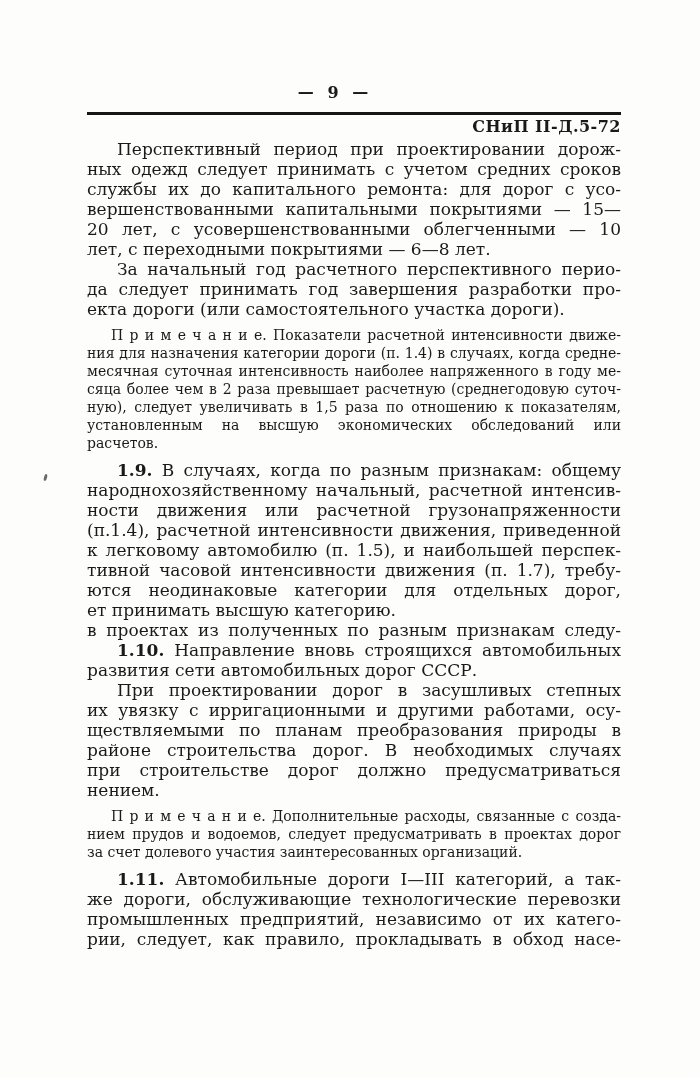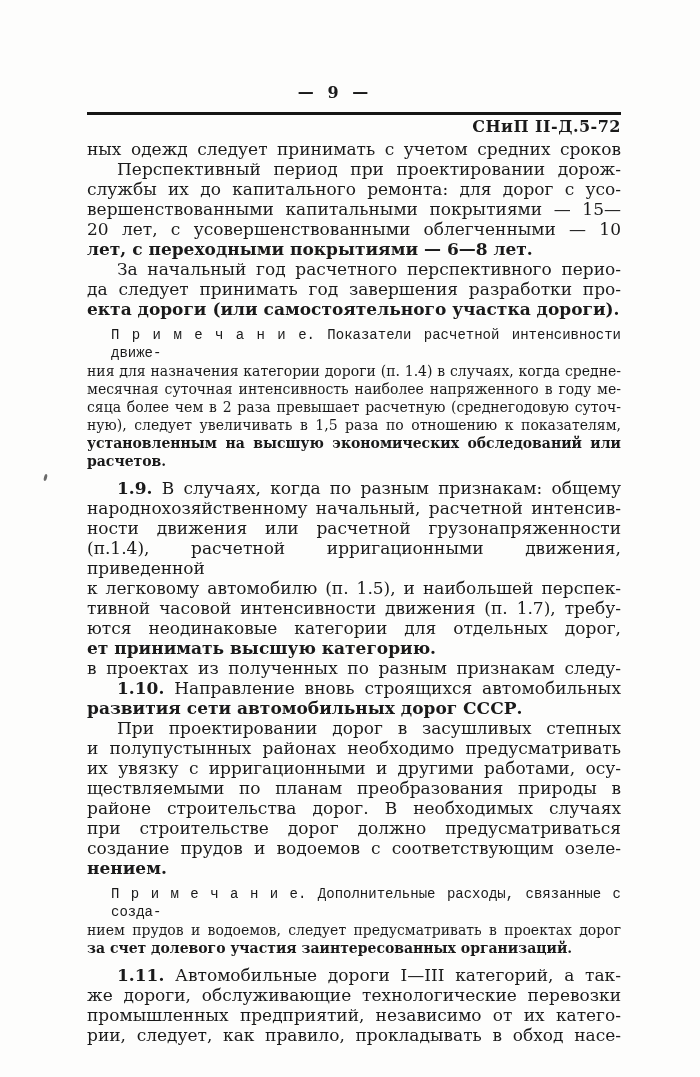--- a/index.html
+++ b/index.html
@@ -60,23 +60,23 @@
     hyphens: none;
   }
   .para.body .line {
     font-size: 17px;
     line-height: 20px;
   }
   .para.note .line {
     font-size: 14px;
     line-height: 18px;
   }
-  .line.end { text-align-last: left; font-weight: bold; }
+  .line.end { text-align-last: left; }
   .line.ind-body { padding-left: 30px; }
-  .line.ind-note { padding-left: 24px; font-family: Liberation Mono, monospace; }
+  .line.ind-note { padding-left: 24px; }
   .line b { font-weight: bold; }
   .speck {
     position: absolute;
     left: 44px;
     top: 474px;
     width: 3px;
     height: 7px;
     background: #3a3a3a;
     border-radius: 45%;
     transform: rotate(14deg);
@@ -88,22 +88,22 @@
 
 <div class="page">
   <div class="content">
     <div class="running-head">
       <span class="page-num">— 9 —</span>
       <span class="doc-code">СНиП II-Д.5-72</span>
     </div>
     <div class="rule"></div>
     <div class="text-block" id="text-block">
         <div class="para body">
+          <div class="line ind-body">Перспективный период при проектировании дорож-</div>
           <div class="line">ных одежд следует принимать с учетом средних сроков</div>
-          <div class="line ind-body">Перспективный период при проектировании дорож-</div>
           <div class="line">службы их до капитального ремонта: для дорог с усо-</div>
           <div class="line">вершенствованными капитальными покрытиями — 15—</div>
           <div class="line">20 лет, с усовершенствованными облегченными — 10</div>
           <div class="line end">лет, с переходными покрытиями — 6—8 лет.</div>
         </div>
         <div class="para body">
           <div class="line ind-body">За начальный год расчетного перспективного перио-</div>
           <div class="line">да следует принимать год завершения разработки про-</div>
           <div class="line end">екта дороги (или самостоятельного участка дороги).</div>
         </div>
@@ -112,39 +112,37 @@
           <div class="line">ния для назначения категории дороги (п. 1.4) в случаях, когда средне-</div>
           <div class="line">месячная суточная интенсивность наиболее напряженного в году ме-</div>
           <div class="line">сяца более чем в 2 раза превышает расчетную (среднегодовую суточ-</div>
           <div class="line">ную), следует увеличивать в 1,5 раза по отношению к показателям,</div>
           <div class="line end">установленным на высшую экономических обследований или расчетов.</div>
         </div>
         <div class="para body">
           <div class="line ind-body"><b>1.9.</b> В случаях, когда по разным признакам: общему</div>
           <div class="line">народнохозяйственному начальный, расчетной интенсив-</div>
           <div class="line">ности движения или расчетной грузонапряженности</div>
-          <div class="line">(п.1.4), расчетной ирригационными движения, приведенной</div>
+          <div class="line">(п.1.4), расчетной интенсивности движения, приведенной</div>
           <div class="line">к легковому автомобилю (п. 1.5), и наибольшей перспек-</div>
           <div class="line">тивной часовой интенсивности движения (п. 1.7), требу-</div>
           <div class="line">ются неодинаковые категории для отдельных дорог,</div>
           <div class="line end">ет принимать высшую категорию.</div>
           <div class="line">в проектах из полученных по разным признакам следу-</div>
         </div>
         <div class="para body">
           <div class="line ind-body"><b>1.10.</b> Направление вновь строящихся автомобильных</div>
           <div class="line end">развития сети автомобильных дорог СССР.</div>
         </div>
         <div class="para body">
           <div class="line ind-body">При проектировании дорог в засушливых степных</div>
-          <div class="line">и полупустынных районах необходимо предусматривать</div>
           <div class="line">их увязку с ирригационными и другими работами, осу-</div>
           <div class="line">ществляемыми по планам преобразования природы в</div>
           <div class="line">районе строительства дорог. В необходимых случаях</div>
           <div class="line">при строительстве дорог должно предусматриваться</div>
-          <div class="line">создание прудов и водоемов с соответствующим озеле-</div>
           <div class="line end">нением.</div>
         </div>
         <div class="para note">
           <div class="line ind-note">П р и м е ч а н и е. Дополнительные расходы, связанные с созда-</div>
           <div class="line">нием прудов и водоемов, следует предусматривать в проектах дорог</div>
           <div class="line end">за счет долевого участия заинтересованных организаций.</div>
         </div>
         <div class="para body">
           <div class="line ind-body"><b>1.11.</b> Автомобильные дороги I—III категорий, а так-</div>
           <div class="line">же дороги, обслуживающие технологические перевозки</div>

